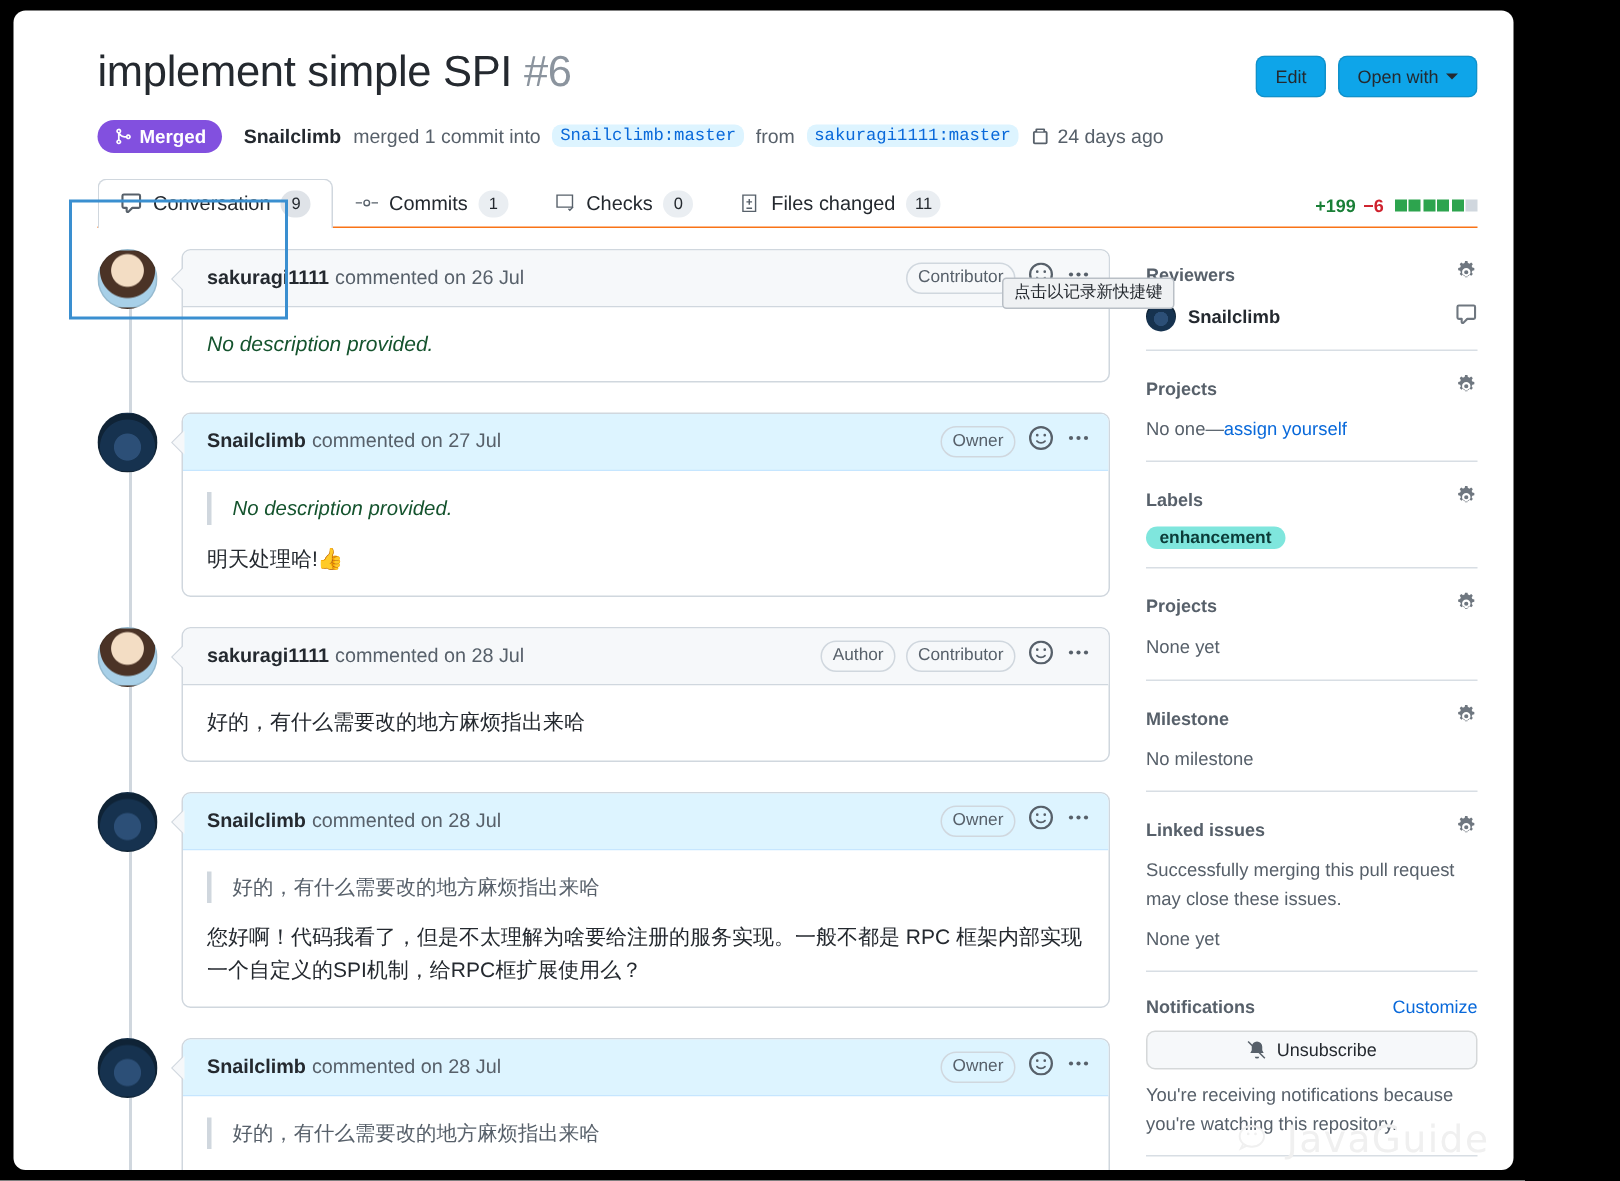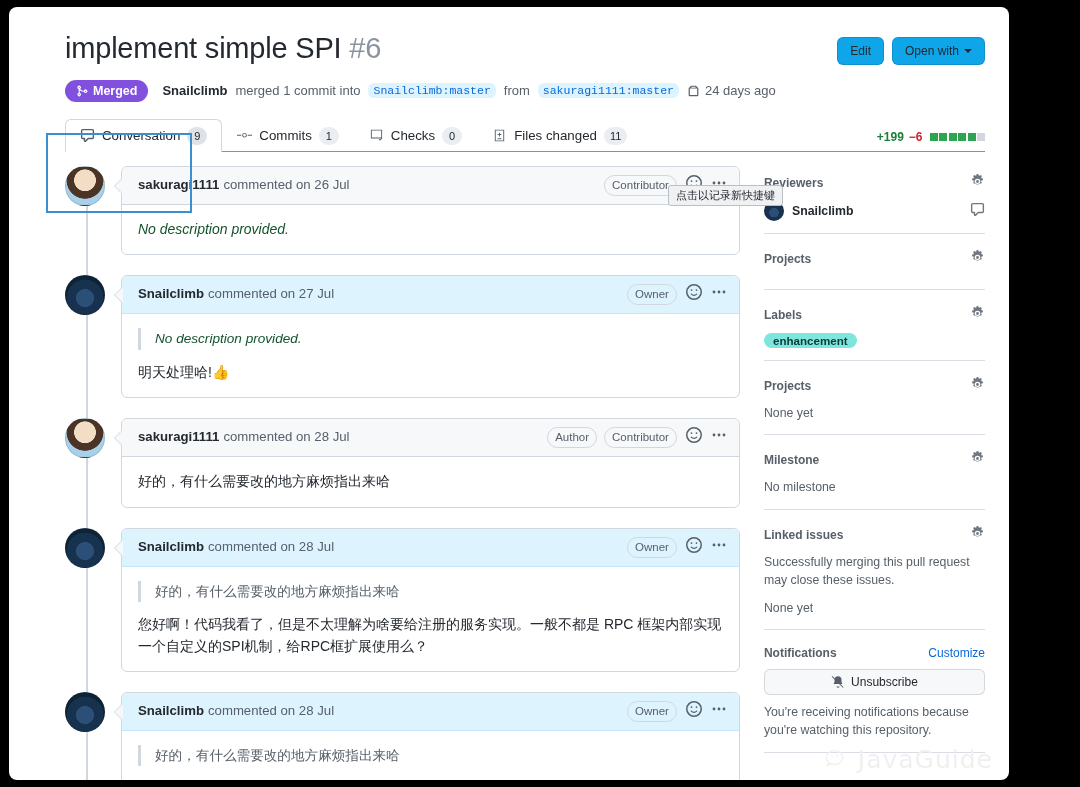--- a/index.html
+++ b/index.html
@@ -446,20 +446,23 @@
       <div class="sb-section">
         <div class="sb-head">
           <span>Projects</span>
           <span class="sp"></span>
           <span class="gear">
             <svg width="15" height="15" viewBox="0 0 16 16" fill="currentColor">
                   <path d="M8 0c.3 0 .58.02.86.06l.3 1.4c.4.1.79.27 1.14.48l1.18-.8c.44.33.83.72 1.16 1.16l-.8 1.18c.21.35.37.74.48 1.14l1.4.3a6.9 6.9 0 0 1 0 1.72l-1.4.3c-.11.4-.27.79-.48 1.14l.8 1.18c-.33.44-.72.83-1.16 1.16l-1.18-.8c-.35.21-.74.37-1.14.48l-.3 1.4a6.9 6.9 0 0 1-1.72 0l-.3-1.4a4.9 4.9 0 0 1-1.14-.48l-1.18.8a6.3 6.3 0 0 1-1.16-1.16l.8-1.18a4.9 4.9 0 0 1-.48-1.14l-1.4-.3a6.9 6.9 0 0 1 0-1.72l1.4-.3c.11-.4.27-.79.48-1.14l-.8-1.18c.33-.44.72-.83 1.16-1.16l1.18.8c.35-.21.74-.37 1.14-.48l.3-1.4C7.42.02 7.7 0 8 0Zm0 5a3 3 0 1 0 0 6 3 3 0 0 0 0-6Zm0 1.5a1.5 1.5 0 1 1 0 3 1.5 1.5 0 0 1 0-3Z"></path>
                 </svg>
           </span>
         </div>
+        <div class="sb-text">
+          <span>No one—</span><span class="sb-link">assign yourself</span>
+        </div>
       </div>
 
       <div class="sb-section">
         <div class="sb-head">
           <span>Labels</span>
           <span class="sp"></span>
           <span class="gear">
             <svg width="15" height="15" viewBox="0 0 16 16" fill="currentColor">
                   <path d="M8 0c.3 0 .58.02.86.06l.3 1.4c.4.1.79.27 1.14.48l1.18-.8c.44.33.83.72 1.16 1.16l-.8 1.18c.21.35.37.74.48 1.14l1.4.3a6.9 6.9 0 0 1 0 1.72l-1.4.3c-.11.4-.27.79-.48 1.14l.8 1.18c-.33.44-.72.83-1.16 1.16l-1.18-.8c-.35.21-.74.37-1.14.48l-.3 1.4a6.9 6.9 0 0 1-1.72 0l-.3-1.4a4.9 4.9 0 0 1-1.14-.48l-1.18.8a6.3 6.3 0 0 1-1.16-1.16l.8-1.18a4.9 4.9 0 0 1-.48-1.14l-1.4-.3a6.9 6.9 0 0 1 0-1.72l1.4-.3c.11-.4.27-.79.48-1.14l-.8-1.18c.33-.44.72-.83 1.16-1.16l1.18.8c.35-.21.74-.37 1.14-.48l.3-1.4C7.42.02 7.7 0 8 0Zm0 5a3 3 0 1 0 0 6 3 3 0 0 0 0-6Zm0 1.5a1.5 1.5 0 1 1 0 3 1.5 1.5 0 0 1 0-3Z"></path>
                 </svg>

